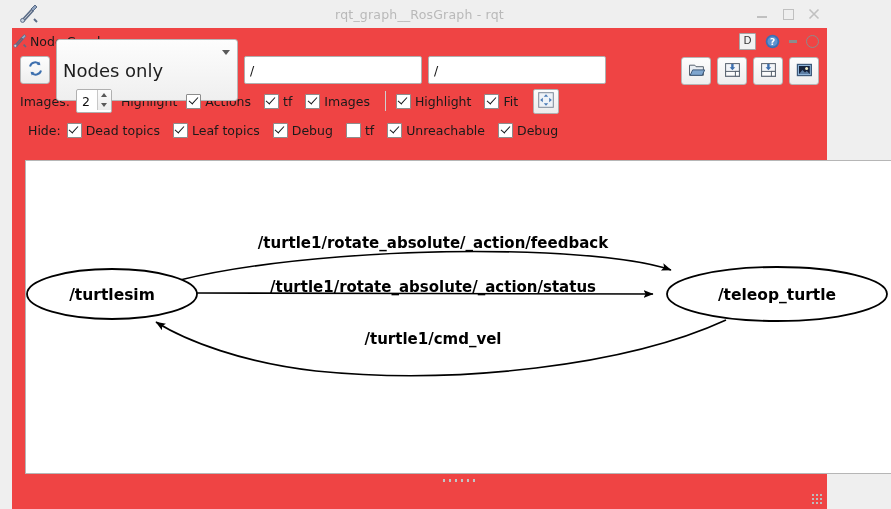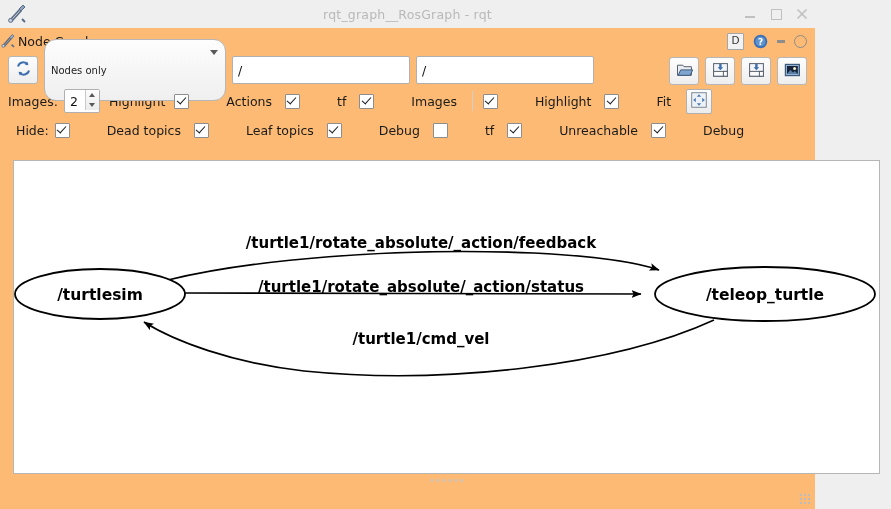--- a/index.html
+++ b/index.html
@@ -3,21 +3,21 @@
 <meta charset="utf-8">
 <style>
   html,body{margin:0;padding:0;}
   body{
     width:891px;height:509px;overflow:hidden;
     background:#efefef;
     font-family:"DejaVu Sans","Liberation Sans",sans-serif;
     font-size:12px;color:#1a1a1a;
     -webkit-font-smoothing:antialiased;
   }
-  .app{position:relative;width:815px;height:509px;background:#fdba74;}
+  .app{position:relative;width:815px;height:509px;background:#ef4444;margin-left:12px;}
 
   
   .titlebar{
     position:relative;height:28px;background:#efefef;
     display:flex;align-items:center;
   }
   .tb-appicon{
     position:absolute;left:6px;top:3px;width:22px;height:22px;
   }
   .tb-title{
@@ -62,24 +62,24 @@
   .toolbar1{
     height:32px;display:flex;align-items:center;padding:0 8px;gap:6px;
     position:relative;
   }
   .tool-btn{
     width:28px;height:26px;border:1px solid #b6b6b6;border-radius:3px;
     background:linear-gradient(#fdfdfd,#eeeeee);
     display:flex;align-items:center;justify-content:center;cursor:default;
   }
   .combo{
-    width:168px;height:26px;border:1px solid #b6b6b6;border-radius:12px;
+    width:168px;height:26px;border:1px solid #b6b6b6;border-radius:3px;
     background:linear-gradient(#fdfdfd,#efefef);
     display:flex;align-items:center;padding:17px 6px;position:relative;
-    font-size:10px;color:#1d1d1d;cursor:default;
+    font-size:18px;color:#1d1d1d;cursor:default;
   }
   .combo .caret{
     position:absolute;right:7px;top:10px;
     width:0;height:0;border-left:4.5px solid transparent;border-right:4.5px solid transparent;
     border-top:5px solid #5a5a5a;
   }
   .txtfield{
     height:26px;border:1px solid #b0b0b0;border-radius:2px;background:#fff;
     display:flex;align-items:center;padding:0 5px;font-size:12.5px;color:#111;
   }
@@ -105,21 +105,21 @@
   .spin .val{padding-left:5px;font-size:12.5px;color:#111;}
   .spin .arrows{
     position:absolute;right:0;top:0;width:13px;height:20px;
     border-left:1px solid #c8c8c8;
     background:linear-gradient(#fcfcfc,#ececec);
     display:flex;flex-direction:column;align-items:center;justify-content:space-around;
   }
   .spin .ar-up{width:0;height:0;border-left:3.5px solid transparent;border-right:3.5px solid transparent;border-bottom:4px solid #585858;}
   .spin .ar-dn{width:0;height:0;border-left:3.5px solid transparent;border-right:3.5px solid transparent;border-top:4px solid #585858;}
 
-  .chk-item{display:flex;align-items:flex-start;margin-right:13px;gap:33px;}
+  .chk-item{display:flex;align-items:flex-start;margin-right:13px;}
   .cb{
     width:13px;height:13px;border:1px solid #8d8d8d;background:#fff;border-radius:1px;
     position:relative;margin-right:4px;flex:0 0 auto;
   }
   .cb.on::after{
     content:"";position:absolute;left:3.5px;top:0.5px;width:4px;height:8px;
     border:solid #15181c;border-width:0 1.8px 1.8px 0;transform:rotate(42deg);
   }
   .sep{
     width:1px;height:20px;background:#cfcfcf;margin:0 10px 0 2px;

